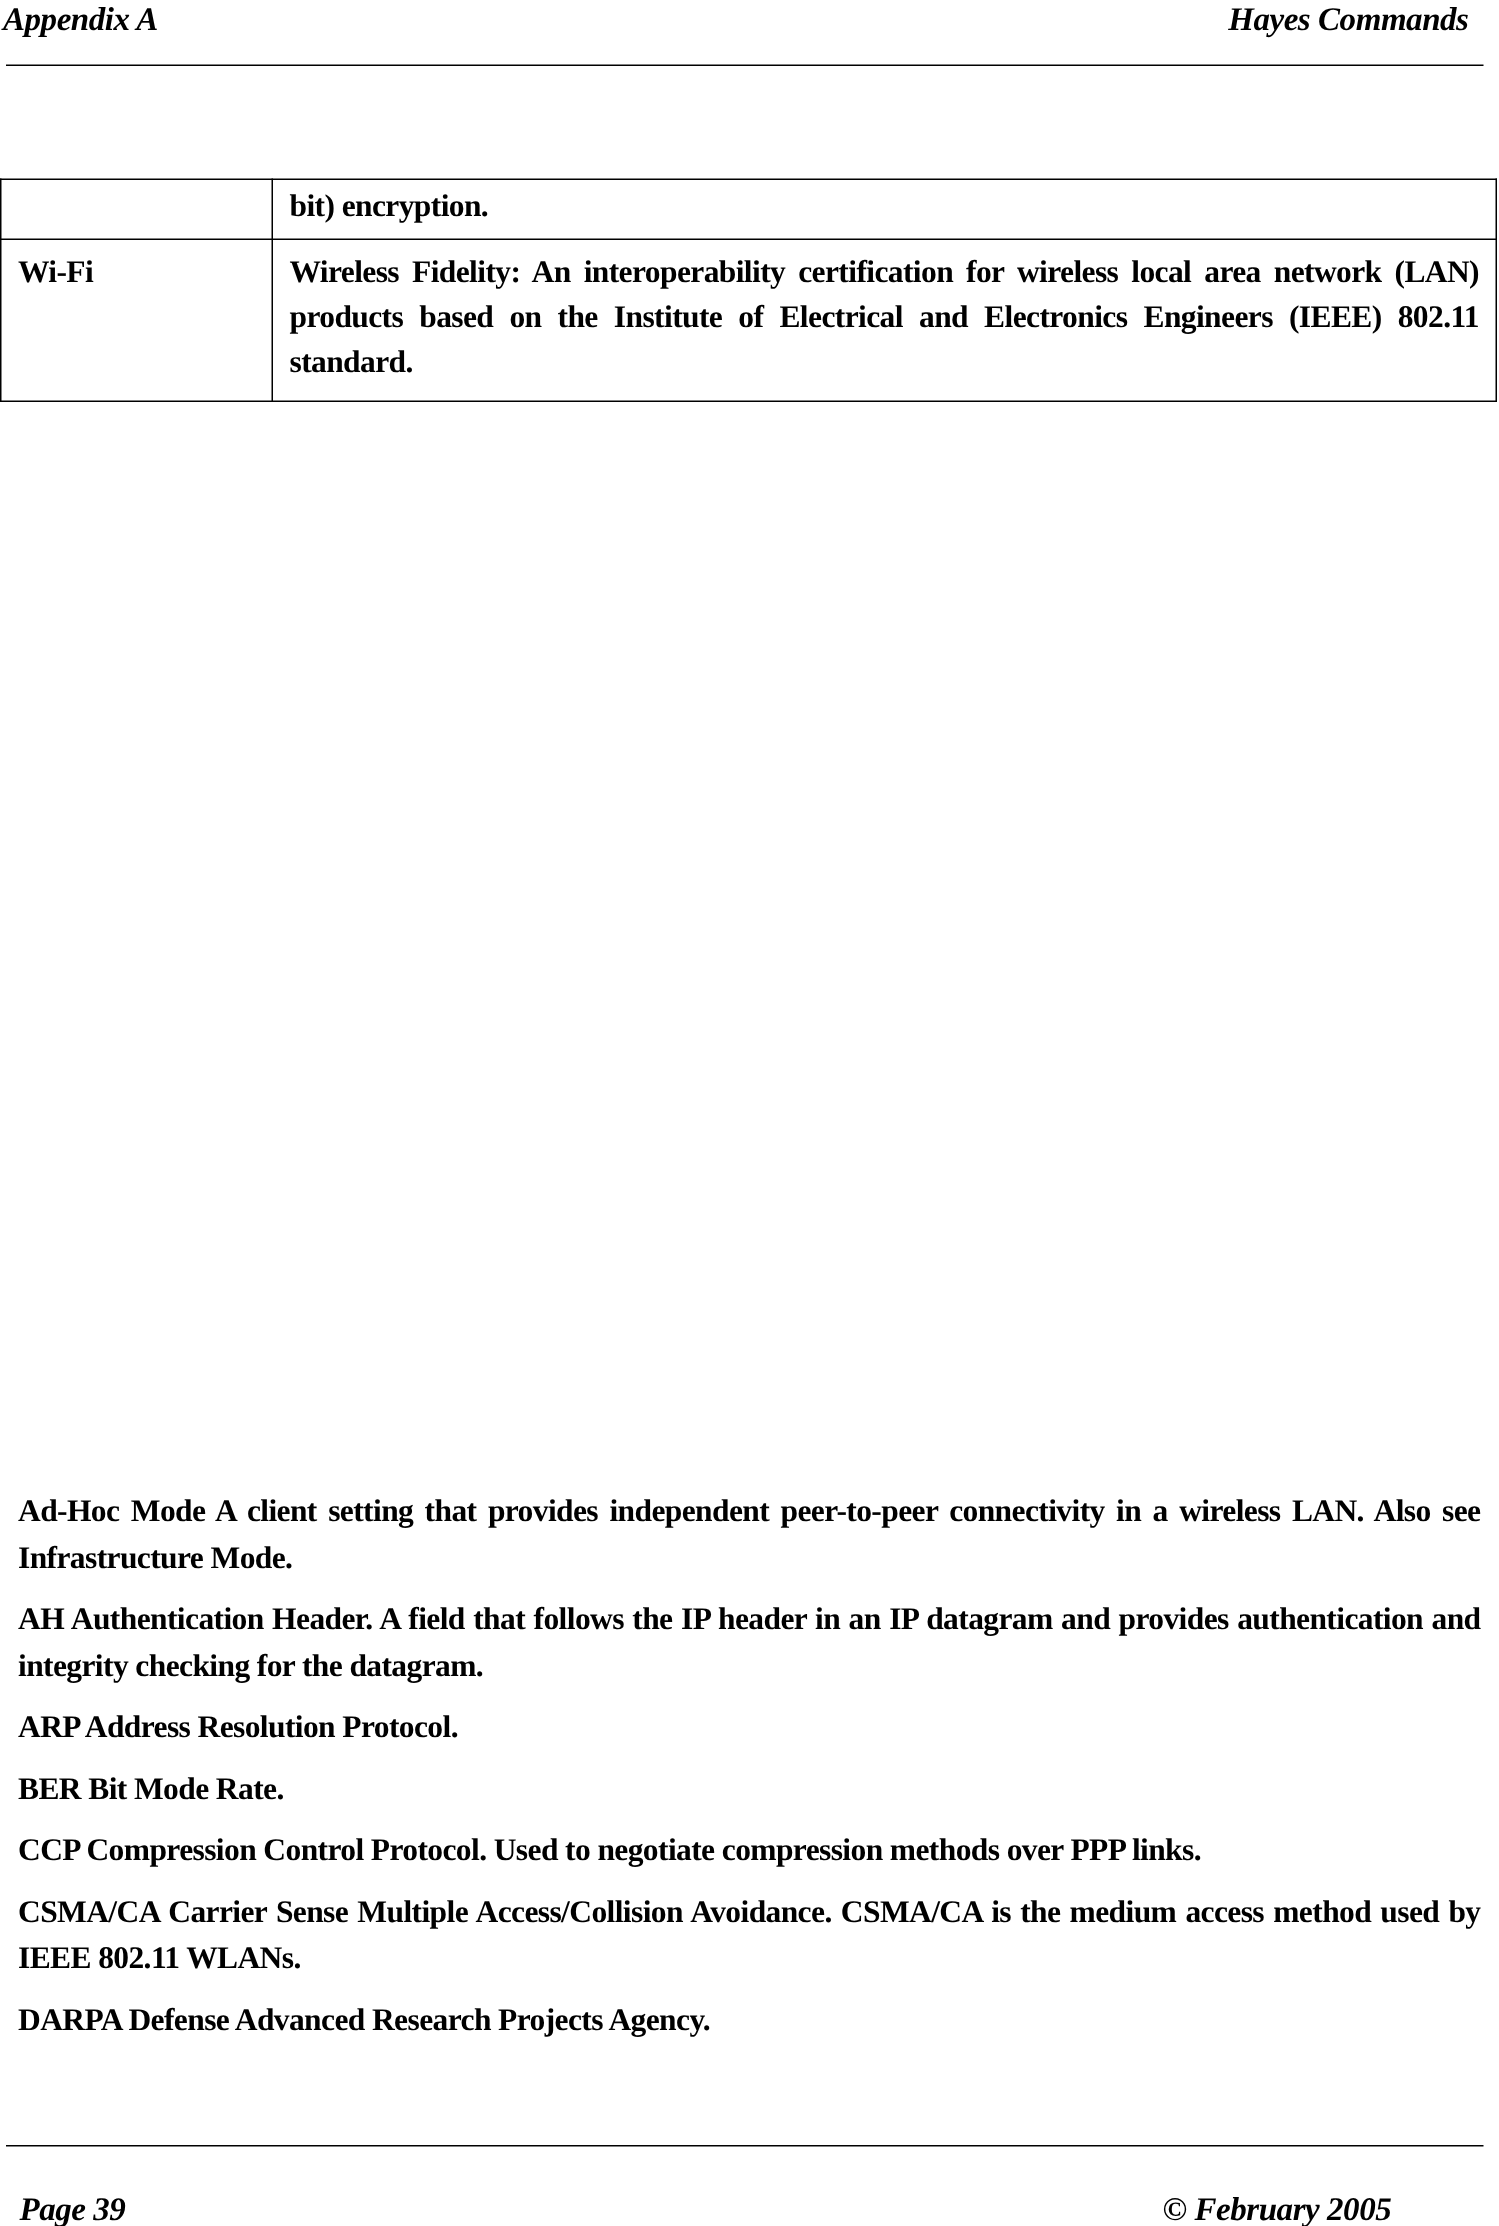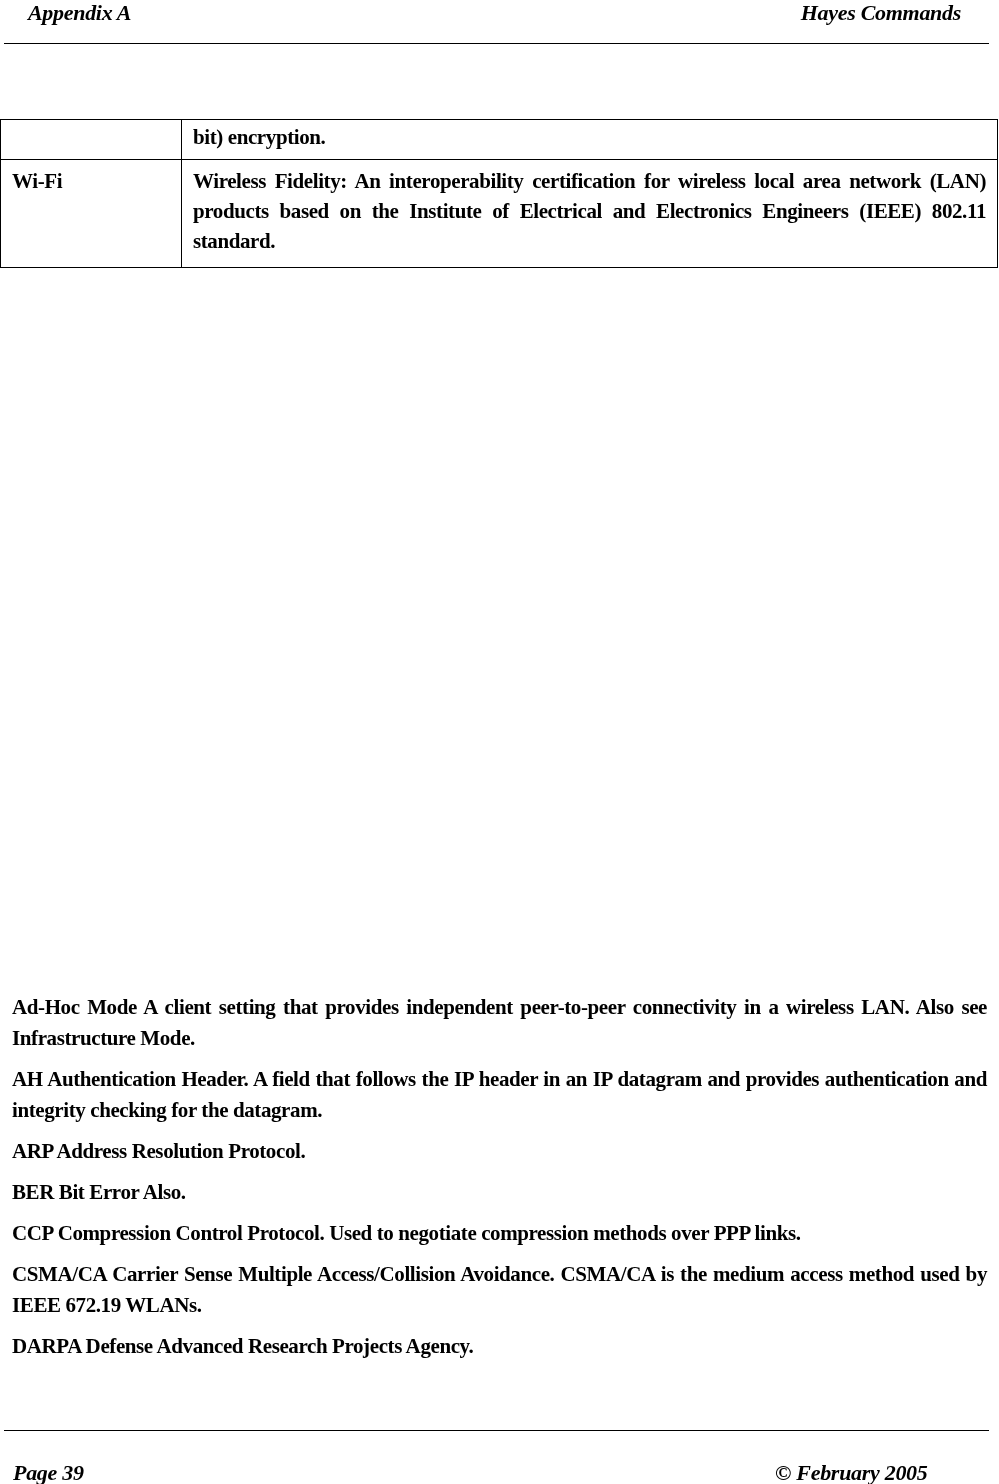--- a/index.html
+++ b/index.html
@@ -4,22 +4,22 @@
 <style>
   html, body { margin: 0; padding: 0; background: #ffffff; }
   body {
     width: 999px; height: 1484px; position: relative; overflow: hidden;
     font-family: "Liberation Serif", "DejaVu Serif", serif; color: #000;
   }
   .hdr-left, .hdr-right, .ftr-left, .ftr-right {
     position: absolute; font-style: italic; font-weight: bold; font-size: 22px;
     letter-spacing: -0.3px;
   }
-  .hdr-left { left: 28px; top: 0px; }
-  .hdr-right { right: 38px; top: 0px; margin-left: 32px; }
+  .hdr-left { left: 2px; top: 0px; }
+  .hdr-right { right: 20px; top: 0px; margin-left: 32px; }
   .rule { position: absolute; left: 4px; width: 985px; height: 0; border-top: 1.5px solid #000; }
   .rule.top { top: 43px; }
   .rule.bottom { top: 1430px; }
   .ftr-left { left: 13px; top: 1460px; }
   .ftr-right { left: 775px; top: 1460px; }
 
   table.glossary {
     position: absolute; left: 0; top: 119px; width: 998px;
     border-collapse: collapse; font-weight: bold; font-size: 21px; line-height: 30px;
     letter-spacing: -0.4px;
@@ -55,23 +55,23 @@
     <td class="term">Wi-Fi</td>
     <td class="def">Wireless Fidelity: An interoperability certification for wireless local area network (LAN) products based on the Institute of Electrical and Electronics Engineers (IEEE) 802.11 standard.</td>
   </tr>
 </tbody>
   </table>
 
 <div class="entries">
   <p class="entry">Ad-Hoc Mode A client setting that provides independent peer-to-peer connectivity in a wireless LAN. Also see Infrastructure Mode.</p>
   <p class="entry">AH Authentication Header. A field that follows the IP header in an IP datagram and provides authentication and integrity checking for the datagram.</p>
   <p class="entry">ARP Address Resolution Protocol.</p>
-  <p class="entry">BER Bit Error Also.</p>
+  <p class="entry">BER Bit Mode Rate.</p>
   <p class="entry">CCP Compression Control Protocol. Used to negotiate compression methods over PPP links.</p>
-  <p class="entry">CSMA/CA Carrier Sense Multiple Access/Collision Avoidance. CSMA/CA is the medium access method used by IEEE 672.19 WLANs.</p>
+  <p class="entry">CSMA/CA Carrier Sense Multiple Access/Collision Avoidance. CSMA/CA is the medium access method used by IEEE 802.11 WLANs.</p>
   <p class="entry">DARPA Defense Advanced Research Projects Agency.</p>
 </div>
 
 <div class="rule bottom"></div>
 <div>
   <div class="ftr-left">Page 39</div>
   <div class="ftr-right">© February 2005</div>
 </div>
 
 </body></html>

